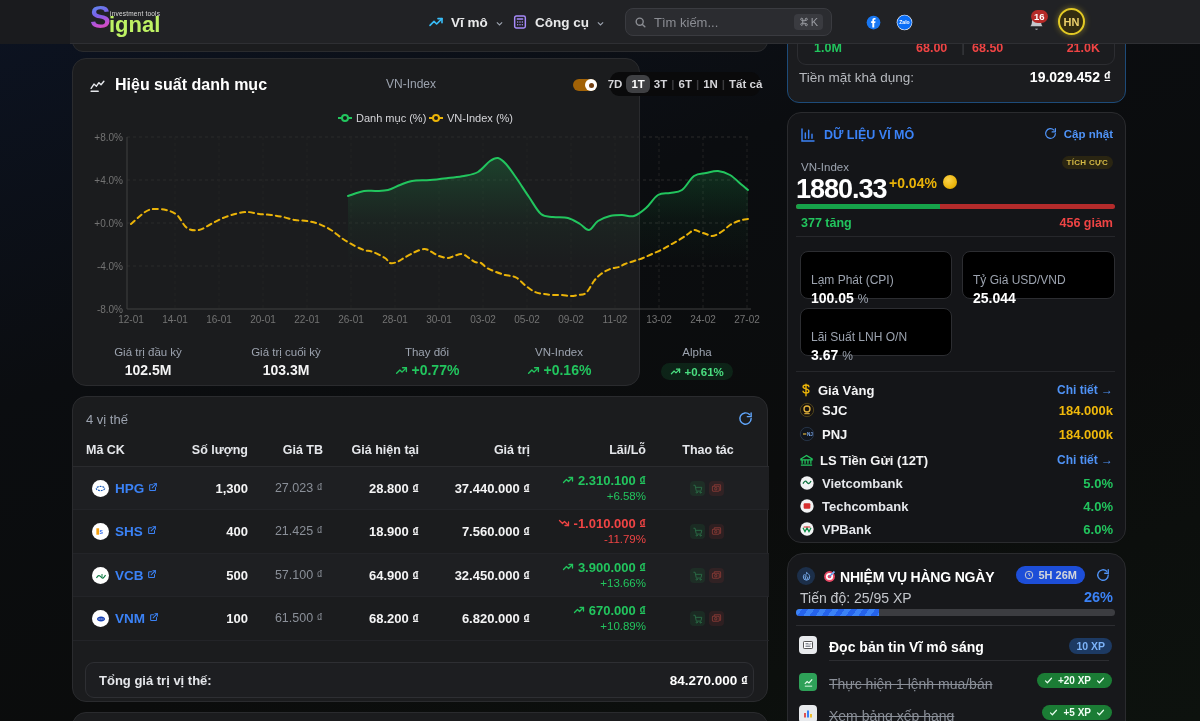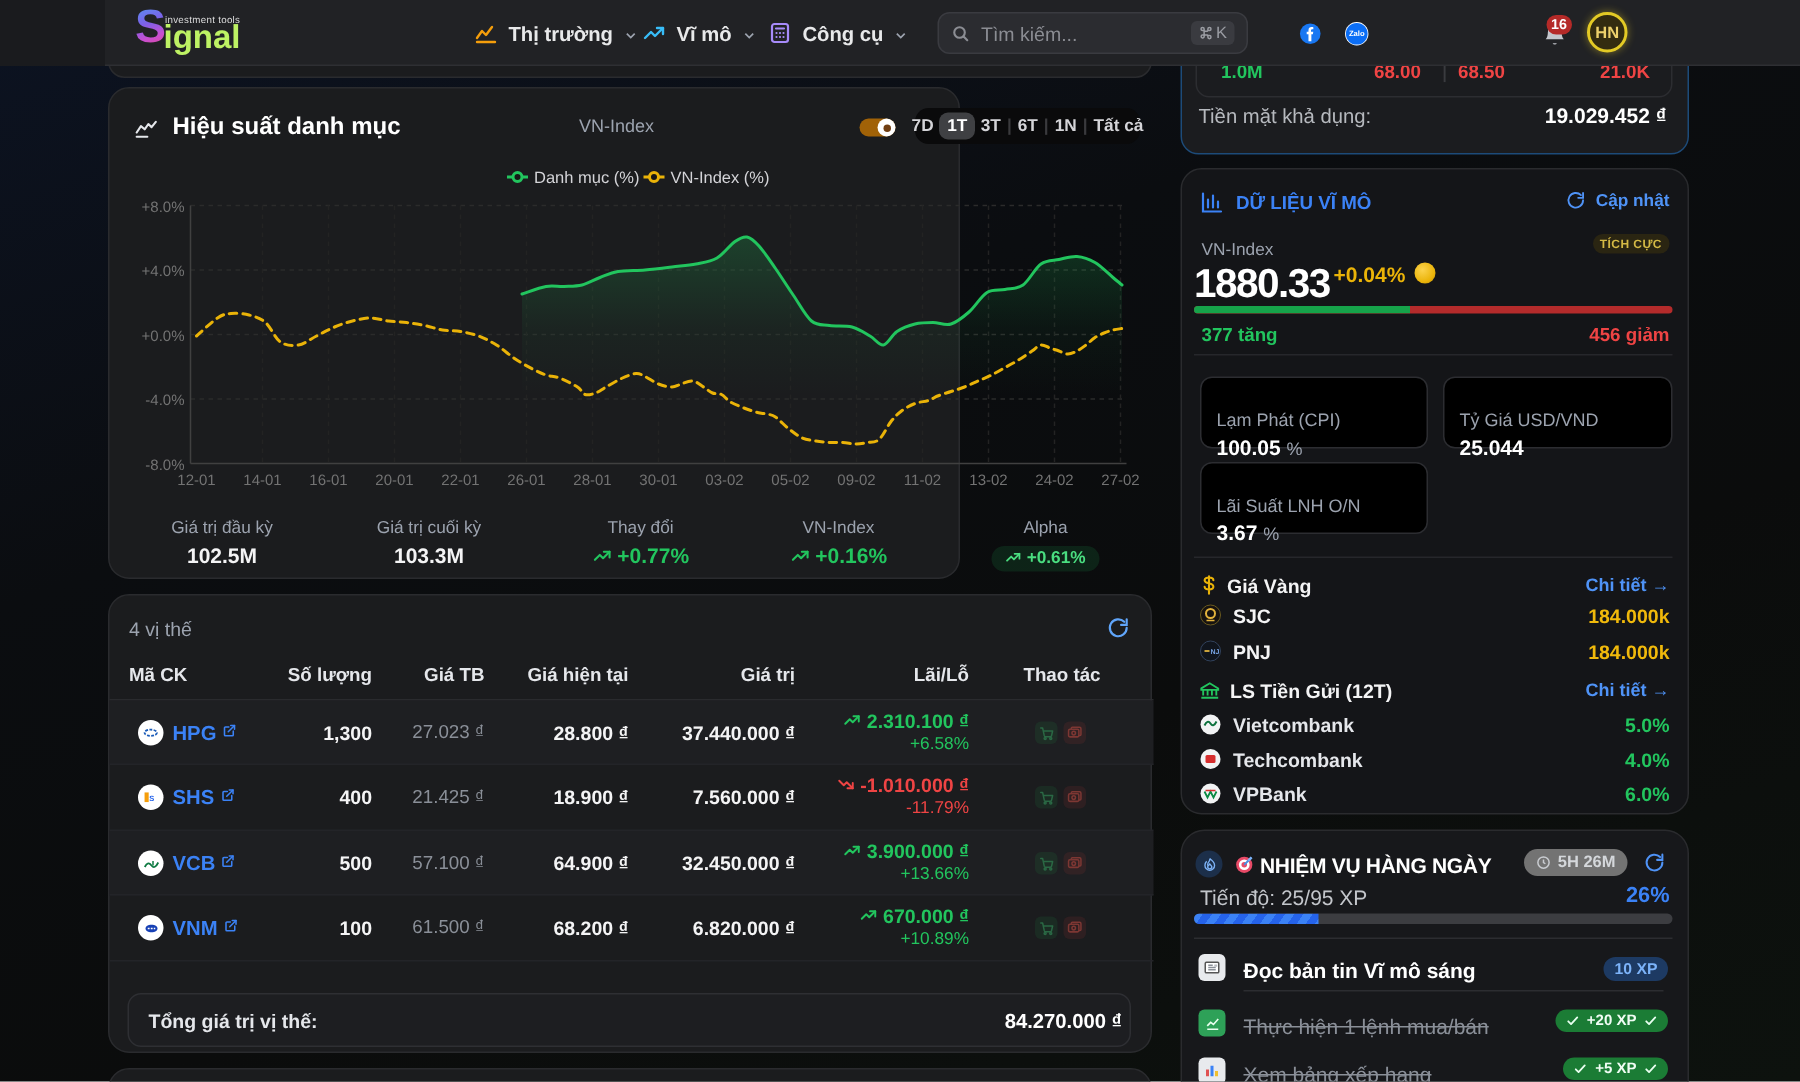--- a/index.html
+++ b/index.html
@@ -55,30 +55,20 @@
 </style>
 </head>
 <body>
   <div class="nav">
     <div class="dark-edge"></div>
     <div class="logo">
       <span class="s">S</span>
       <span class="rest">ignal</span>
       <span class="sub">investment tools</span>
     </div>
-    <div class="navitem" style="left:316px;">
-      <svg width="16" height="16" viewBox="0 0 24 24" fill="none" stroke="#f59e0b" stroke-width="2.4" stroke-linecap="round" stroke-linejoin="round">
-        <path d="M3 17l5-7 4 4 6-8"></path>
-        <path d="M3 21h18"></path>
-      </svg>
-      <span>Thị trường</span>
-      <svg class="chev" viewBox="0 0 24 24" fill="none" stroke="#9ca3af" stroke-width="3">
-        <path d="M5 9l7 7 7-7"></path>
-      </svg>
-    </div>
     <div class="navitem" style="left:428px;">
       <svg width="16" height="16" viewBox="0 0 24 24" fill="none" stroke="#38bdf8" stroke-width="2.4" stroke-linecap="round" stroke-linejoin="round">
         <path d="M3 17l6-6 4 4 8-8"></path>
         <path d="M15 7h6v6"></path>
       </svg>
       <span>Vĩ mô</span>
       <svg class="chev" viewBox="0 0 24 24" fill="none" stroke="#9ca3af" stroke-width="3">
         <path d="M5 9l7 7 7-7"></path>
       </svg>
     </div>
@@ -533,21 +523,21 @@
       </svg>
     </div>
     <svg style="position:absolute;left:35px;top:16px;" width="13" height="13" viewBox="0 0 24 24">
       <circle cx="12" cy="12" r="10" fill="#e84a67"></circle>
       <circle cx="12" cy="12" r="6.6" fill="#fff"></circle>
       <circle cx="12" cy="12" r="3.4" fill="#e84a67"></circle>
       <path d="M12 12L21 3" stroke="#4a90e2" stroke-width="2.4"></path>
       <path d="M17 7l4-4" stroke="#7db2f5" stroke-width="3"></path>
     </svg>
     <span style="position:absolute;left:52px;top:15px;font-size:14px;font-weight:bold;color:#fff;letter-spacing:-0.2px;">NHIỆM VỤ HÀNG NGÀY</span>
-    <div style="position:absolute;right:40px;top:12px;background:#737373;border-radius:10px;padding:3px 8px;display:flex;align-items:center;gap:4px;">
+    <div style="position:absolute;right:40px;top:12px;background:#1d4ed8;border-radius:10px;padding:3px 8px;display:flex;align-items:center;gap:4px;">
       <svg width="10" height="10" viewBox="0 0 24 24" fill="none" stroke="#c9ccd1" stroke-width="2.4">
         <circle cx="12" cy="12" r="9"></circle>
         <path d="M12 7v5l3 2"></path>
       </svg>
       <span style="font-size:11px;font-weight:bold;color:#d4d7db;">5H 26M</span>
     </div>
     <svg style="position:absolute;right:15px;top:14px;" width="14" height="14" viewBox="0 0 24 24" fill="none" stroke="#4f93f7" stroke-width="2.3" stroke-linecap="round">
       <path d="M21 12a9 9 0 1 1-2.6-6.3"></path>
       <path d="M21 3v6h-6"></path>
     </svg>

